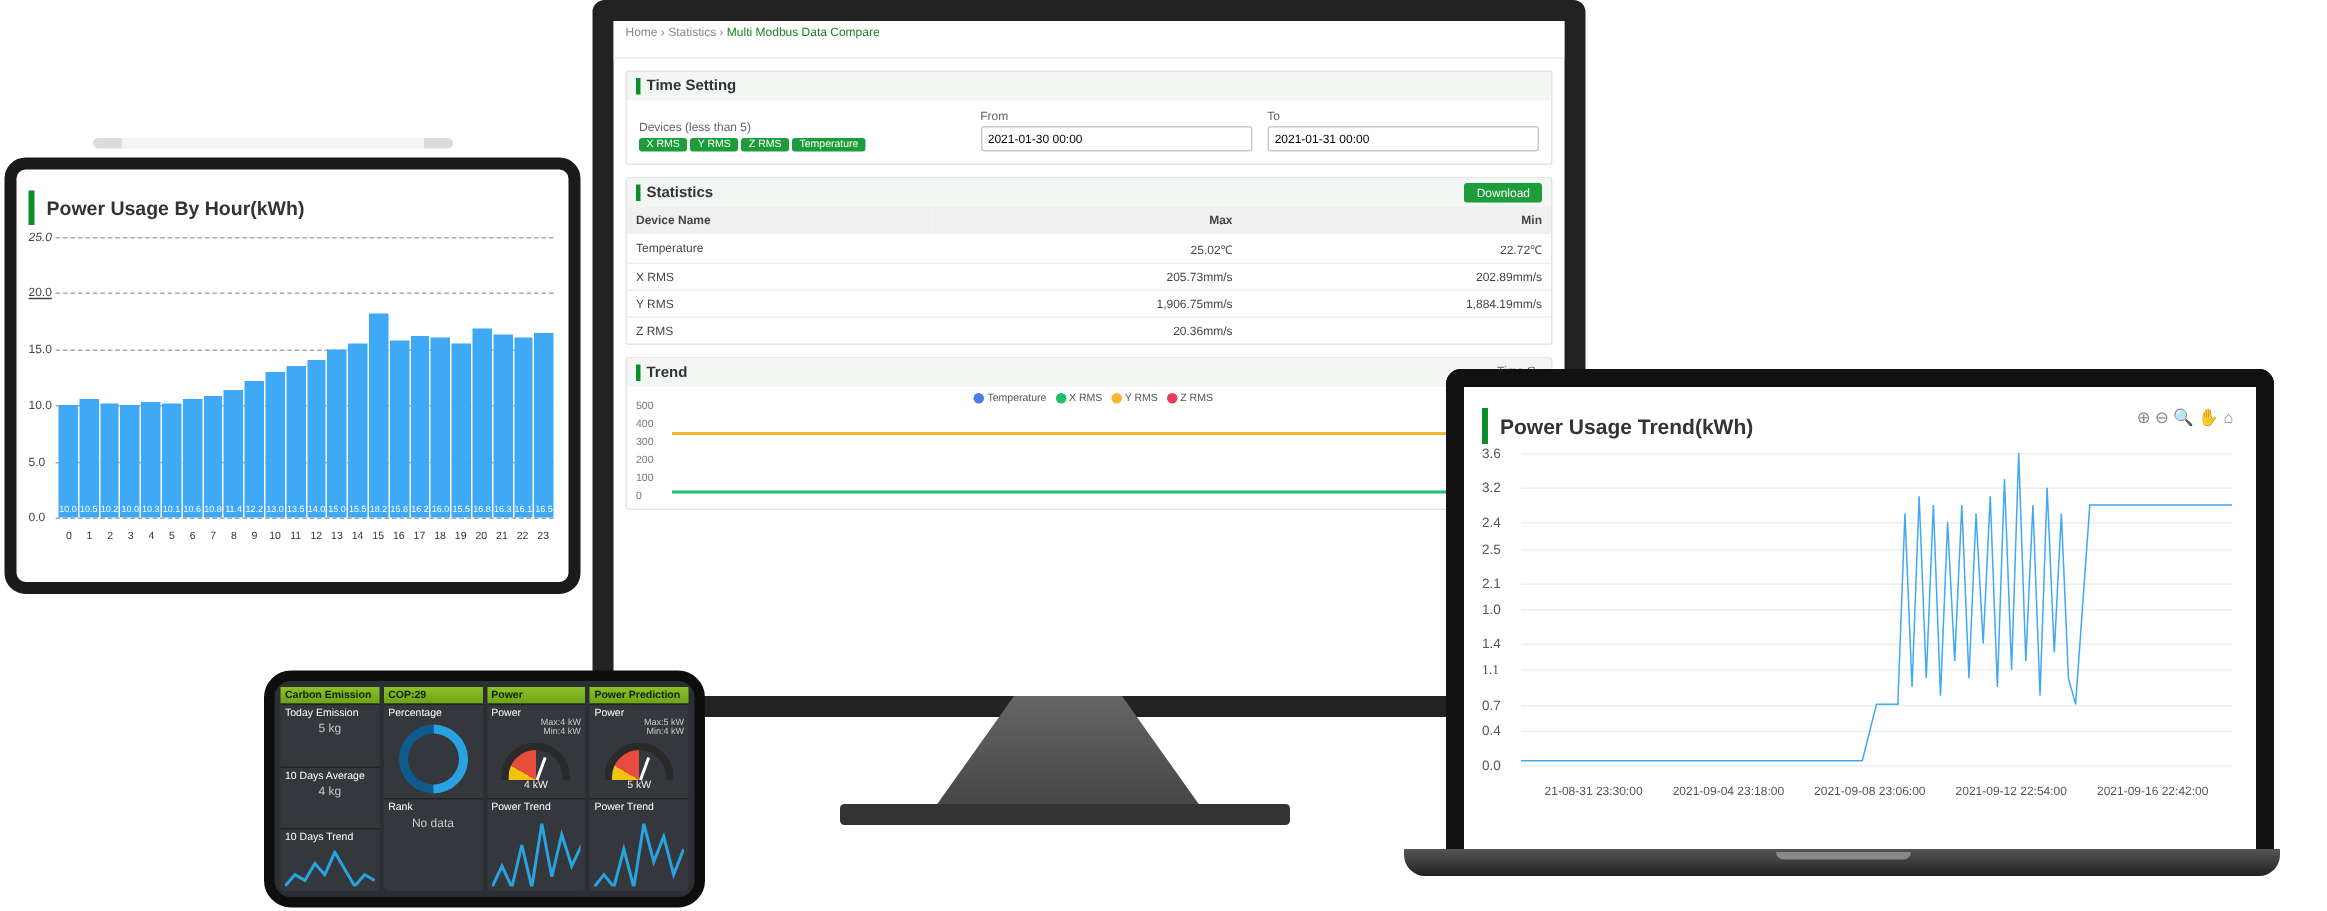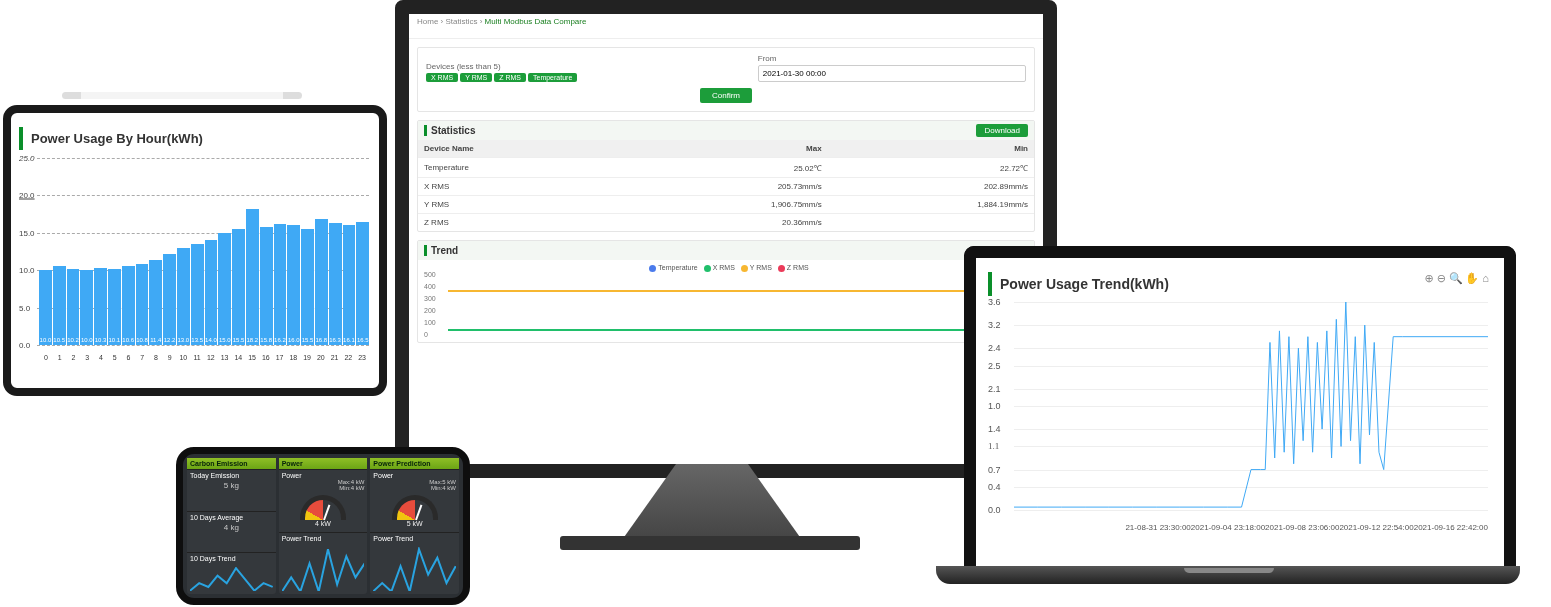--- a/index.html
+++ b/index.html
@@ -52,21 +52,21 @@
   .laptop-base { position:absolute; left:936px; top:566px; width:584px; height:18px; background:linear-gradient(#555,#222); border-radius:0 0 14px 14px; }
   .laptop-notch { position:absolute; left:1184px; top:568px; width:90px; height:5px; background:#888; border-radius:0 0 6px 6px; }
   .laptop-inner { padding:14px 12px; }
   .laptop .sect-title { font-size:14px; margin-bottom:6px; }
   .laptop .tools { float:right; color:#888; font-size:11px; letter-spacing:3px; }
   .laptop .tools .active { color:#1f8dd6; }
   .laptop-chart { position:relative; height:230px; margin-top:6px; }
   .laptop-chart .ytick { position:absolute; left:0; font-size:9px; color:#555; transform:translateY(-50%); }
   .laptop-chart .gridline { position:absolute; left:26px; right:4px; border-top:1px solid #eee; }
   .laptop-chart svg { position:absolute; left:26px; right:4px; top:0; bottom:22px; width:calc(100% - 30px); height:calc(100% - 22px); }
-  .laptop-chart .xaxis { position:absolute; left:26px; right:4px; bottom:0; display:flex; justify-content:flex-end; font-size:8px; color:#555; }
+  .laptop-chart .xaxis { position:absolute; left:26px; right:4px; bottom:0; display:flex; justify-content:center; font-size:8px; color:#555;gap:20px; }
 
   
   .phone { position:absolute; left:176px; top:447px; width:272px; height:136px; background:#2b2f33; border:7px solid #0e0e0e; border-radius:18px; display:flex; padding:4px; gap:3px; }
   .phone .col { flex:1; background:#34383c; border-radius:3px; display:flex; flex-direction:column; }
   .phone .col .h { background:linear-gradient(#8fbf26,#6ca515); color:#06230a; font-size:7px; padding:2px 3px; font-weight:600; }
   .phone .cell { flex:1; border-top:1px solid #222; padding:2px 3px; color:#e4e4e4; font-size:7px; position:relative; overflow:hidden; }
   .phone .cell .t { color:#fff; font-size:7px; }
   .phone .cell .v { color:#c7c7c7; font-size:8px; text-align:center; margin-top:2px; }
   .phone .donut { width:34px; height:34px; border:6px solid #0d5c8c; border-top-color:#29a3e0; border-right-color:#29a3e0; border-radius:50%; margin:4px auto 0; transform:rotate(45deg); }
   .phone .gauge { width:36px; height:20px; margin:4px auto 0; border:5px solid #2a2a2a; border-bottom:none; border-radius:40px 40px 0 0; position:relative; background:conic-gradient(from 200deg at 50% 100%, #2ecc40 0 60deg, #f1c40f 60deg 100deg, #e74c3c 100deg 160deg, transparent 160deg 360deg); }
@@ -200,32 +200,38 @@
 </div>
 
 <div class="monitor">
   <div class="addr">
     <span>Home</span> ›
     <span>Statistics</span> ›
     <span class="crumb-cur">Multi Modbus Data Compare</span>
   </div>
 
   <div class="panel">
+    <div class="hdr">
+        <div class="sect-title">Time Setting</div>
+      </div>
     <div class="ts-body">
       <div class="ts-row">
         <div class="ts-col" style="flex:1.2">
           <label>Devices (less than 5)</label>
           <div class="tags" id="tsTags"><span>X RMS</span><span>Y RMS</span><span>Z RMS</span><span>Temperature</span></div>
         </div>
         <div class="ts-col">
           <label>From</label>
           <input value="2021-01-30 00:00" style="">
         </div>
-      </div>
-      <div class="confirm"><button>Confirm</button></div>
+        <div class="ts-col">
+          <label>To</label>
+          <input value="2021-01-31 00:00" style="">
+        </div>
+      </div>
     </div>
   </div>
 
   <div class="panel">
     <div class="hdr">
       <button class="dl-btn">Download</button>
       <div class="sect-title">Statistics</div>
     </div>
     <div class="stats-body">
       <table>
@@ -342,20 +348,31 @@
         <div class="v">4 kg</div>
       </div>
       <div class="cell">
         <div class="t">10 Days Trend</div>
         <div class="spark"><svg viewBox="0 0 100 40" preserveAspectRatio="none">
             <path d="M0.0,40.0 L11.1,27.3 L22.2,33.7 L33.3,14.7 L44.4,27.3 L55.6,2.0 L66.7,21.0 L77.8,40.0 L88.9,27.3 L100.0,33.7" fill="none" stroke="#29a3e0" stroke-width="2" vector-effect="non-scaling-stroke"></path>
           </svg></div>
       </div>
     </div>
     <div class="col">
+      <div class="h">COP:29</div>
+      <div class="cell">
+        <div class="t">Percentage</div>
+        <div class="donut"></div>
+      </div>
+      <div class="cell">
+        <div class="t">Rank</div>
+        <div class="v">No data</div>
+      </div>
+    </div>
+    <div class="col">
       <div class="h">Power</div>
       <div class="cell">
         <div class="t">Power</div>
         <div style="font-size: 6px; color: rgb(204, 204, 204); text-align: right;">Max:4 kW</div>
         <div style="font-size: 6px; color: rgb(204, 204, 204); text-align: right;">Min:4 kW</div>
         <div class="gauge">
           <div class="needle"></div>
         </div>
         <div style="text-align: center; font-size: 7px; color: rgb(238, 238, 238);">4 kW</div>
       </div>

